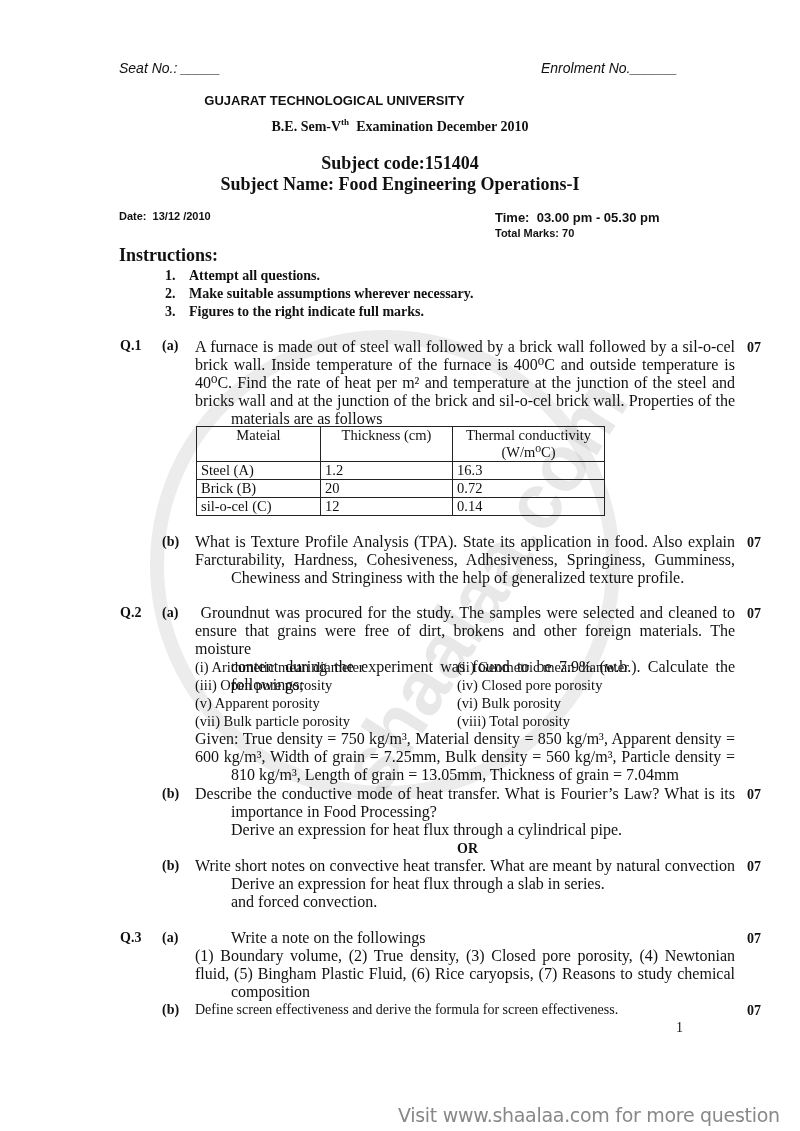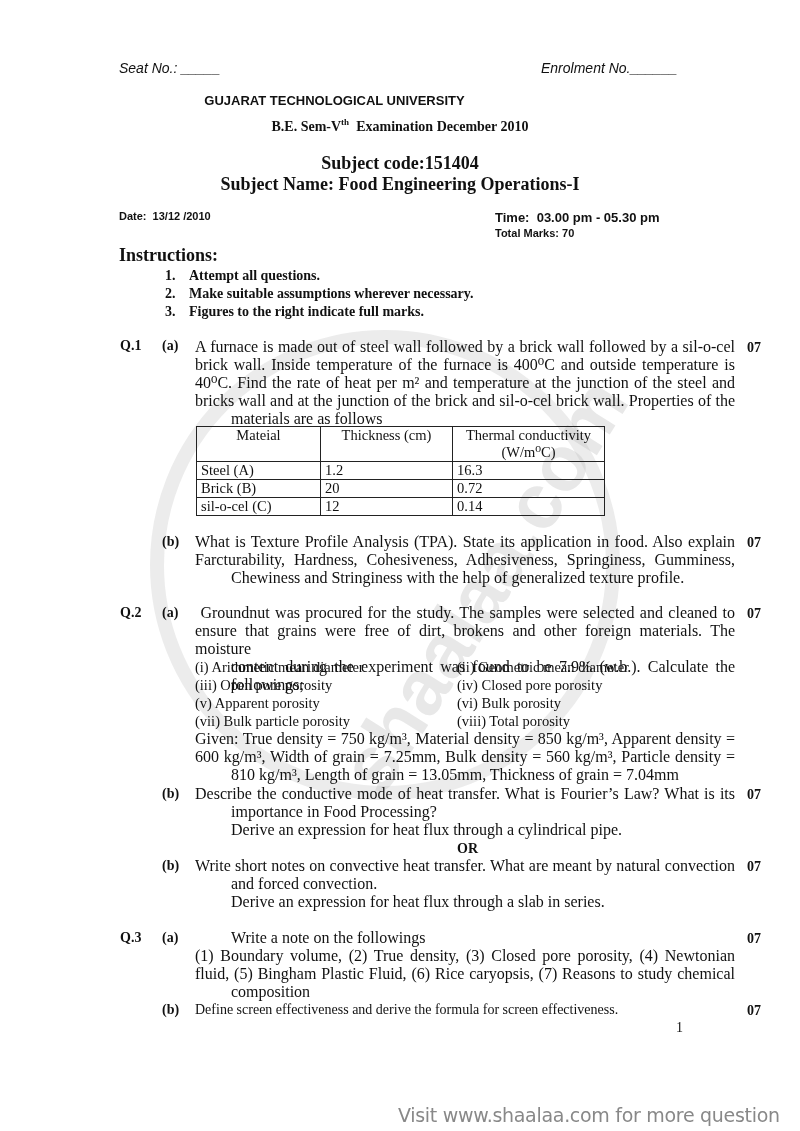--- a/index.html
+++ b/index.html
@@ -158,22 +158,22 @@
   <span class="ln last">importance in Food Processing?</span>
   <span class="ln last">Derive an expression for heat flux through a cylindrical pipe.</span>
 </div>
 
 <div class="abs serif or">OR</div>
 
 <div class="abs serif part" style="top:858px">(b)</div>
 <div class="abs serif mk" style="top:859px">07</div>
 <div class="abs serif para" style="top:857px">
   <span class="ln">Write short notes on convective heat transfer. What are meant by natural convection</span>
+  <span class="ln last">Derive an expression for heat flux through a slab in series.</span>
   <span class="ln last">and forced convection.</span>
-  <span class="ln last">Derive an expression for heat flux through a slab in series.</span>
 </div>
 
 <div class="abs serif qno" style="top:930px">Q.3</div>
 <div class="abs serif part" style="top:930px">(a)</div>
 <div class="abs serif mk" style="top:931px">07</div>
 <div class="abs serif para" style="top:929px">
   <span class="ln last">Write a note on the followings</span>
   <span class="ln">(1) Boundary volume, (2) True density, (3) Closed pore porosity, (4) Newtonian</span>
   <span class="ln">fluid, (5) Bingham Plastic Fluid, (6) Rice caryopsis, (7) Reasons to study chemical</span>
   <span class="ln last">composition</span>

